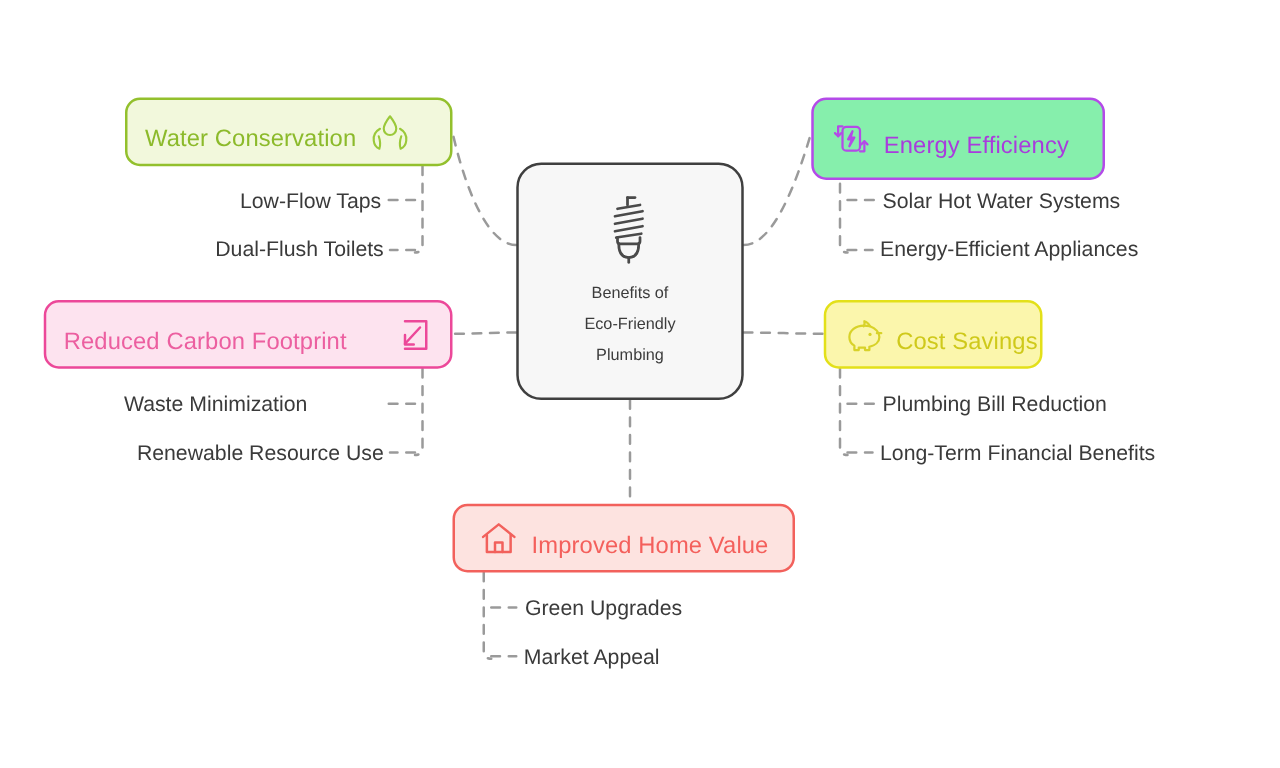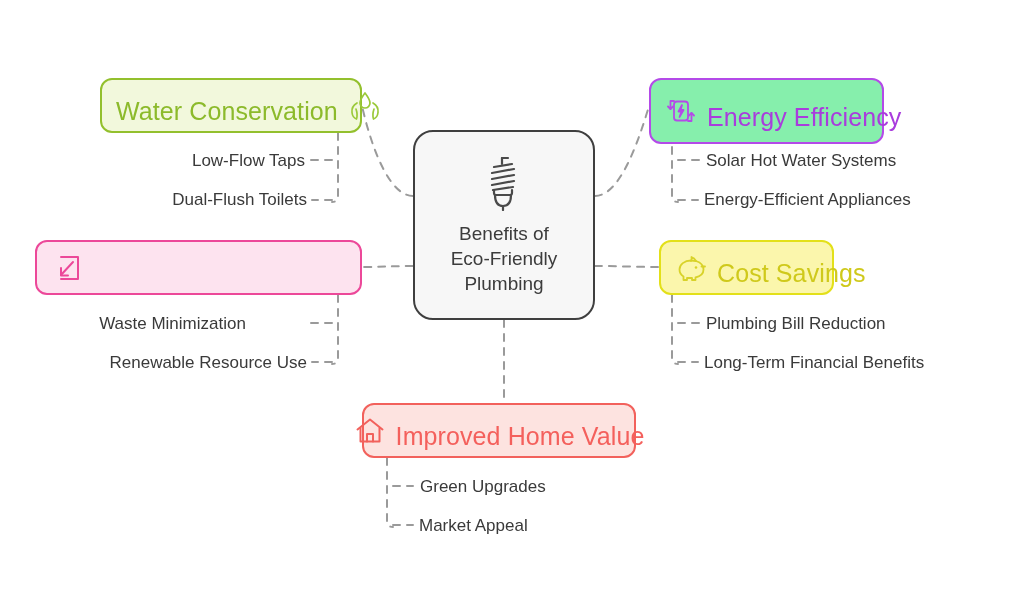--- a/index.html
+++ b/index.html
@@ -33,21 +33,21 @@
     position: absolute;
     box-sizing: border-box;
     display: flex;
     align-items: center;
     border-radius: 12px;
     border-width: 2px;
     border-style: solid;
     padding: 0 14px;
   }
   .node .label {
-    font-size: 25px;
+    font-size: 19px;
     letter-spacing: 0.1px;
     white-space: nowrap;
     margin-top: 12px;
   }
   .node .ico {
     display: flex;
     align-items: center;
     justify-content: center;
     flex: 0 0 auto;
   }
@@ -61,21 +61,21 @@
     background: #f7f7f7;
     border: 2px solid #3f3f3f;
     border-radius: 20px;
     flex-direction: column;
     justify-content: center;
     padding: 0 10px;
   }
   #center-node .center-title {
     margin-top: 10px;
     text-align: center;
-    font-size: 19px;
+    font-size: 13px;
     line-height: 25px;
     color: #3c3c3c;
   }
 
   
   #node-water {
     left: 100px; top: 78px; width: 262px; height: 55px;
     background: #f2f8dc; border-color: #93c02d;
   }
   #node-water .label { color: #8cba2b; }
@@ -202,20 +202,21 @@
         <path d="M9 6 L5.5 6 L5.5 14"></path>
         <path d="M3 11.5 L5.5 14 L8 11.5"></path>
         <path d="M23 26 L26.5 26 L26.5 18"></path>
         <path d="M29 20.5 L26.5 18 L24 20.5"></path>
       </svg>
     </span>
     <span class="label gap-right">Energy Efficiency</span>
   </div>
 
   <div class="node" id="node-carbon">
+    <span class="label gap-left">Reduced Carbon Footprint</span>
     <span class="ico">
       <svg width="32" height="32" viewBox="0 0 32 32" fill="none" stroke="#ec4899" stroke-width="2" stroke-linecap="round" stroke-linejoin="round">
         <path d="M10 5 L27 5 L27 27 L10 27"></path>
         <path d="M22 10 L10 23"></path>
         <path d="M10 16 L10 23.5 L17 23.5"></path>
       </svg>
     </span>
   </div>
 
   <div class="node" id="node-cost">

